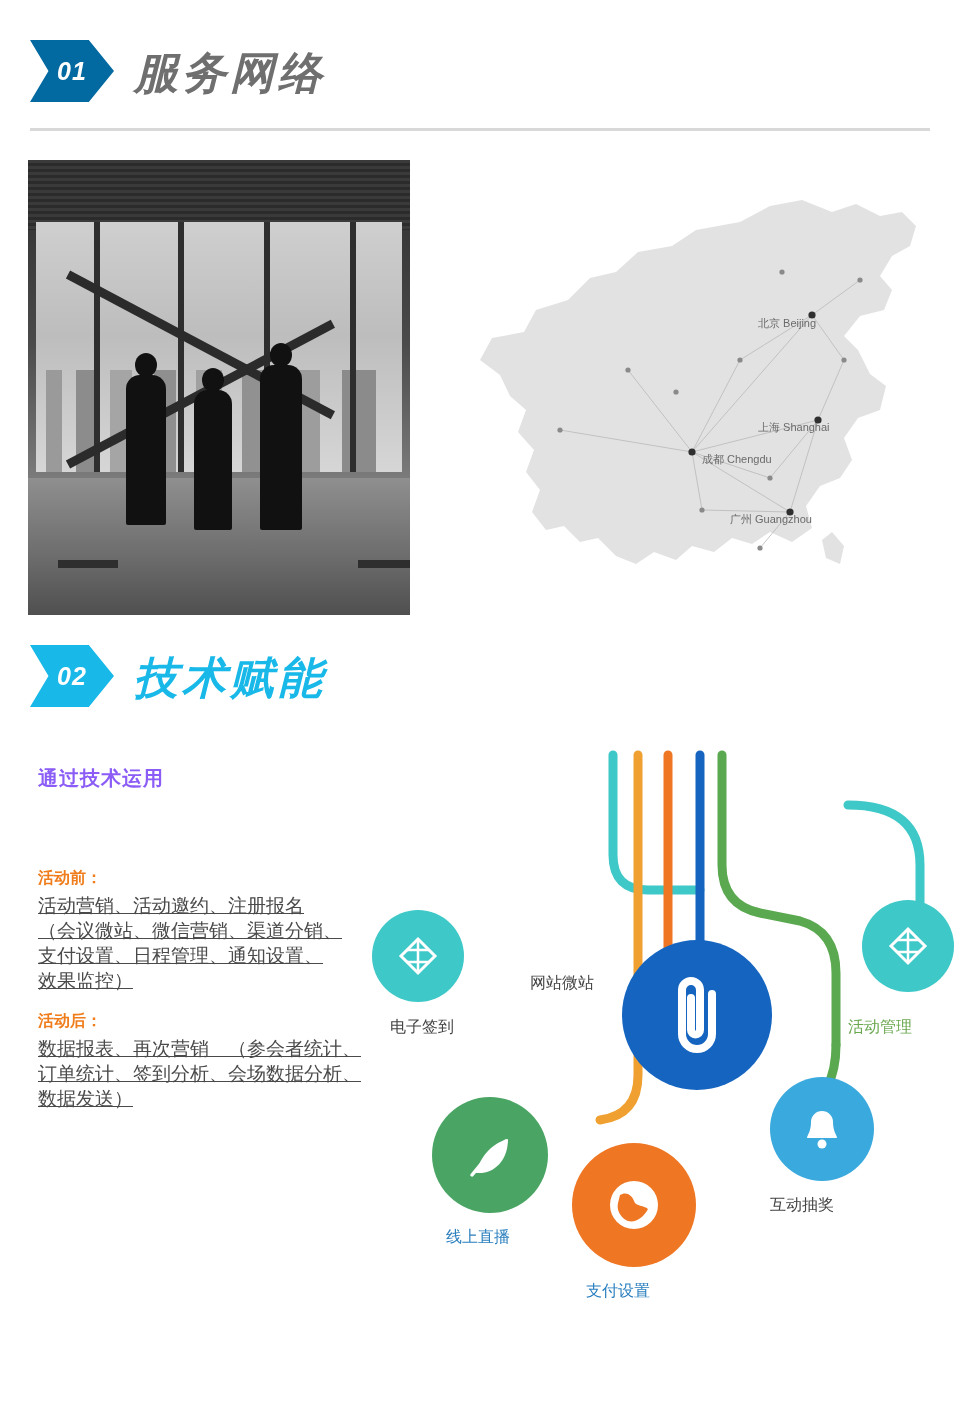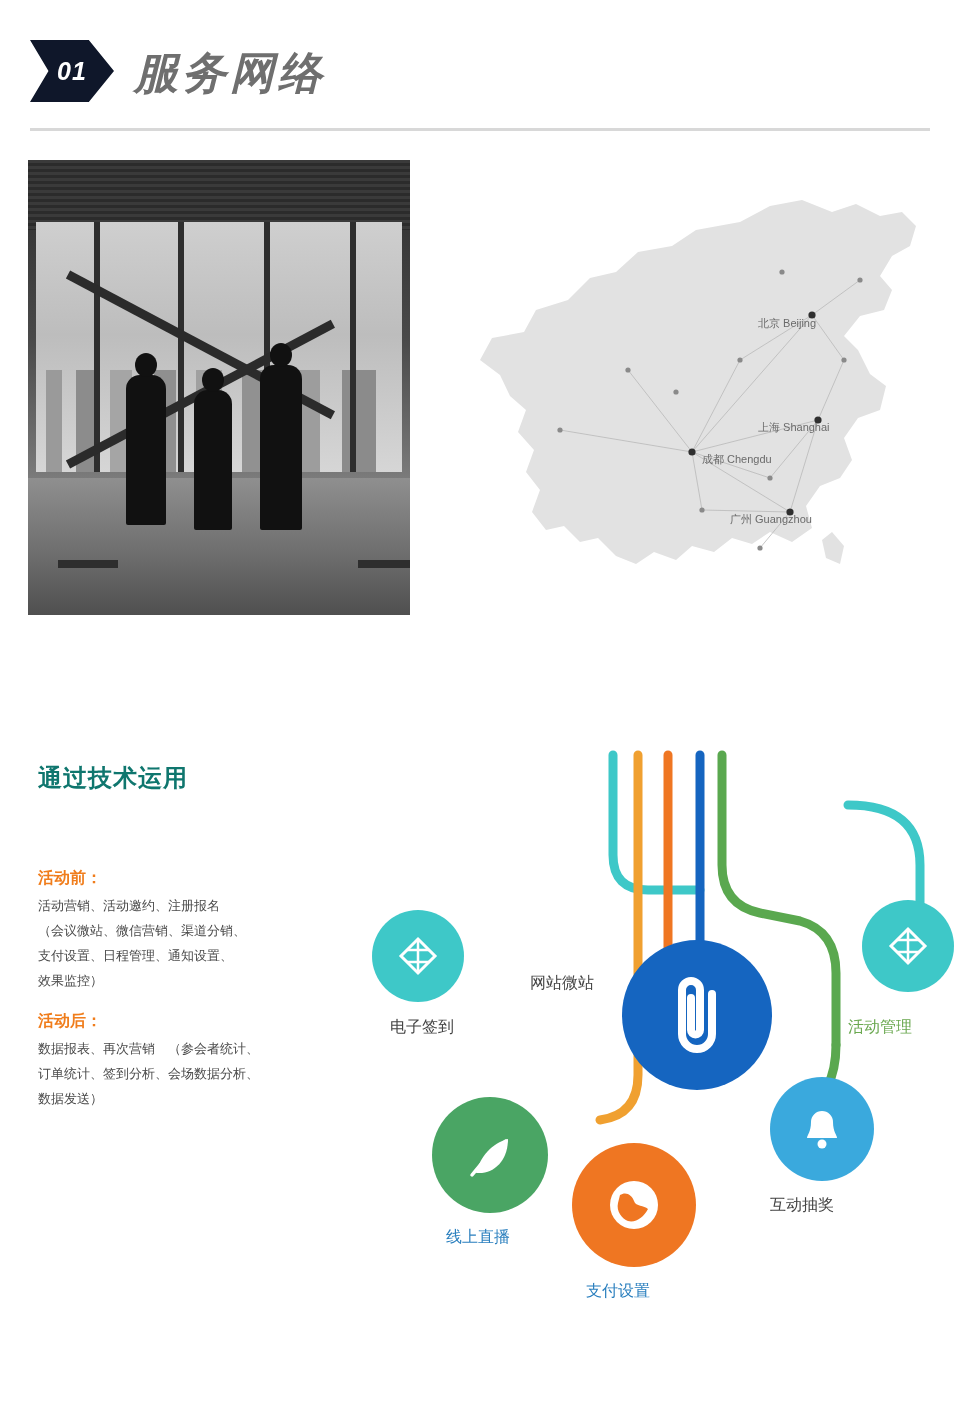--- a/index.html
+++ b/index.html
@@ -15,21 +15,21 @@
 
   
   .sec1-header{position:absolute;left:30px;top:40px;width:900px;height:70px;}
   .badge{
     position:absolute;left:0;top:0;width:84px;height:62px;
     display:flex;align-items:center;justify-content:center;
     color:#ffffff;font-size:25px;font-weight:bold;font-style:italic;
     letter-spacing:1px;
     clip-path:polygon(0 0, 70% 0, 100% 50%, 70% 100%, 0 100%, 22% 50%);
   }
-  .badge.grey{background:#0f172a;}
+  .badge.grey{background:#0369a1;}
   .badge.blue{background:#18b8e8;}
   .sec-title{
     position:absolute;left:104px;top:4px;
     font-size:44px;font-weight:bold;font-style:italic;
     letter-spacing:4px;
   }
   .sec-title.grey{color:#6f6f6f;}
   .sec-title.blue{color:#18b8e8;}
   .rule{
     position:absolute;left:0;top:88px;width:900px;height:3px;background:#d8d8d8;
@@ -71,26 +71,26 @@
 
   
   .map-wrap{position:absolute;left:440px;top:160px;width:500px;height:460px;}
   .map-label{position:absolute;font-size:11px;color:#6a6a6a;white-space:nowrap;margin-top:6px;}
 
   
   .sec2-header{position:absolute;left:30px;top:645px;width:900px;height:80px;}
 
   .tech-head{position:absolute;left:38px;top:760px;width:420px;}
   .tech-head .l1,.tech-head .l2{
-    font-size:24px;font-weight:bold;color:#0f766e;line-height:36px;letter-spacing:1px;
+    font-size:20px;font-weight:bold;color:#8b5cf6;line-height:36px;letter-spacing:1px;
   }
   .blocks{position:absolute;left:38px;top:868px;width:410px;}
   .blk{margin-bottom:18px;}
   .blk .h{color:#f07d1c;font-size:16px;font-weight:bold;margin-bottom:4px;}
-  .blk .b{color:#4a4a4a;font-size:13px;line-height:25px;}
+  .blk .b{color:#4a4a4a;font-size:19px;line-height:25px;text-decoration:underline;}
 
   
   .diagram{position:absolute;left:400px;top:745px;width:562px;height:600px;}
   .node{
     position:absolute;border-radius:50%;display:flex;align-items:center;justify-content:center;
   }
   .node svg{display:block;}
   .node-label{position:absolute;font-size:16px;white-space:nowrap;}
 </style>
 </head>
@@ -181,20 +181,24 @@
       <span>上海</span> <span>Shanghai</span>
     </div>
     <div class="map-label" style="left:262px;top:286px;">
       <span>成都</span> <span>Chengdu</span>
     </div>
     <div class="map-label" style="left:290px;top:346px;">
       <span>广州</span> <span>Guangzhou</span>
     </div>
   </div>
 
+  <div class="sec2-header">
+    <div class="badge blue">02</div>
+    <div class="sec-title blue">技术赋能</div>
+  </div>
 
   <div class="tech-head">
     <div class="l1">通过技术运用</div>
   </div>
 
   <div class="blocks">
     <div class="blk">
       <div class="h">活动前：</div>
       <div class="b" style="white-space:pre-line">活动营销、活动邀约、注册报名
 （会议微站、微信营销、渠道分销、

